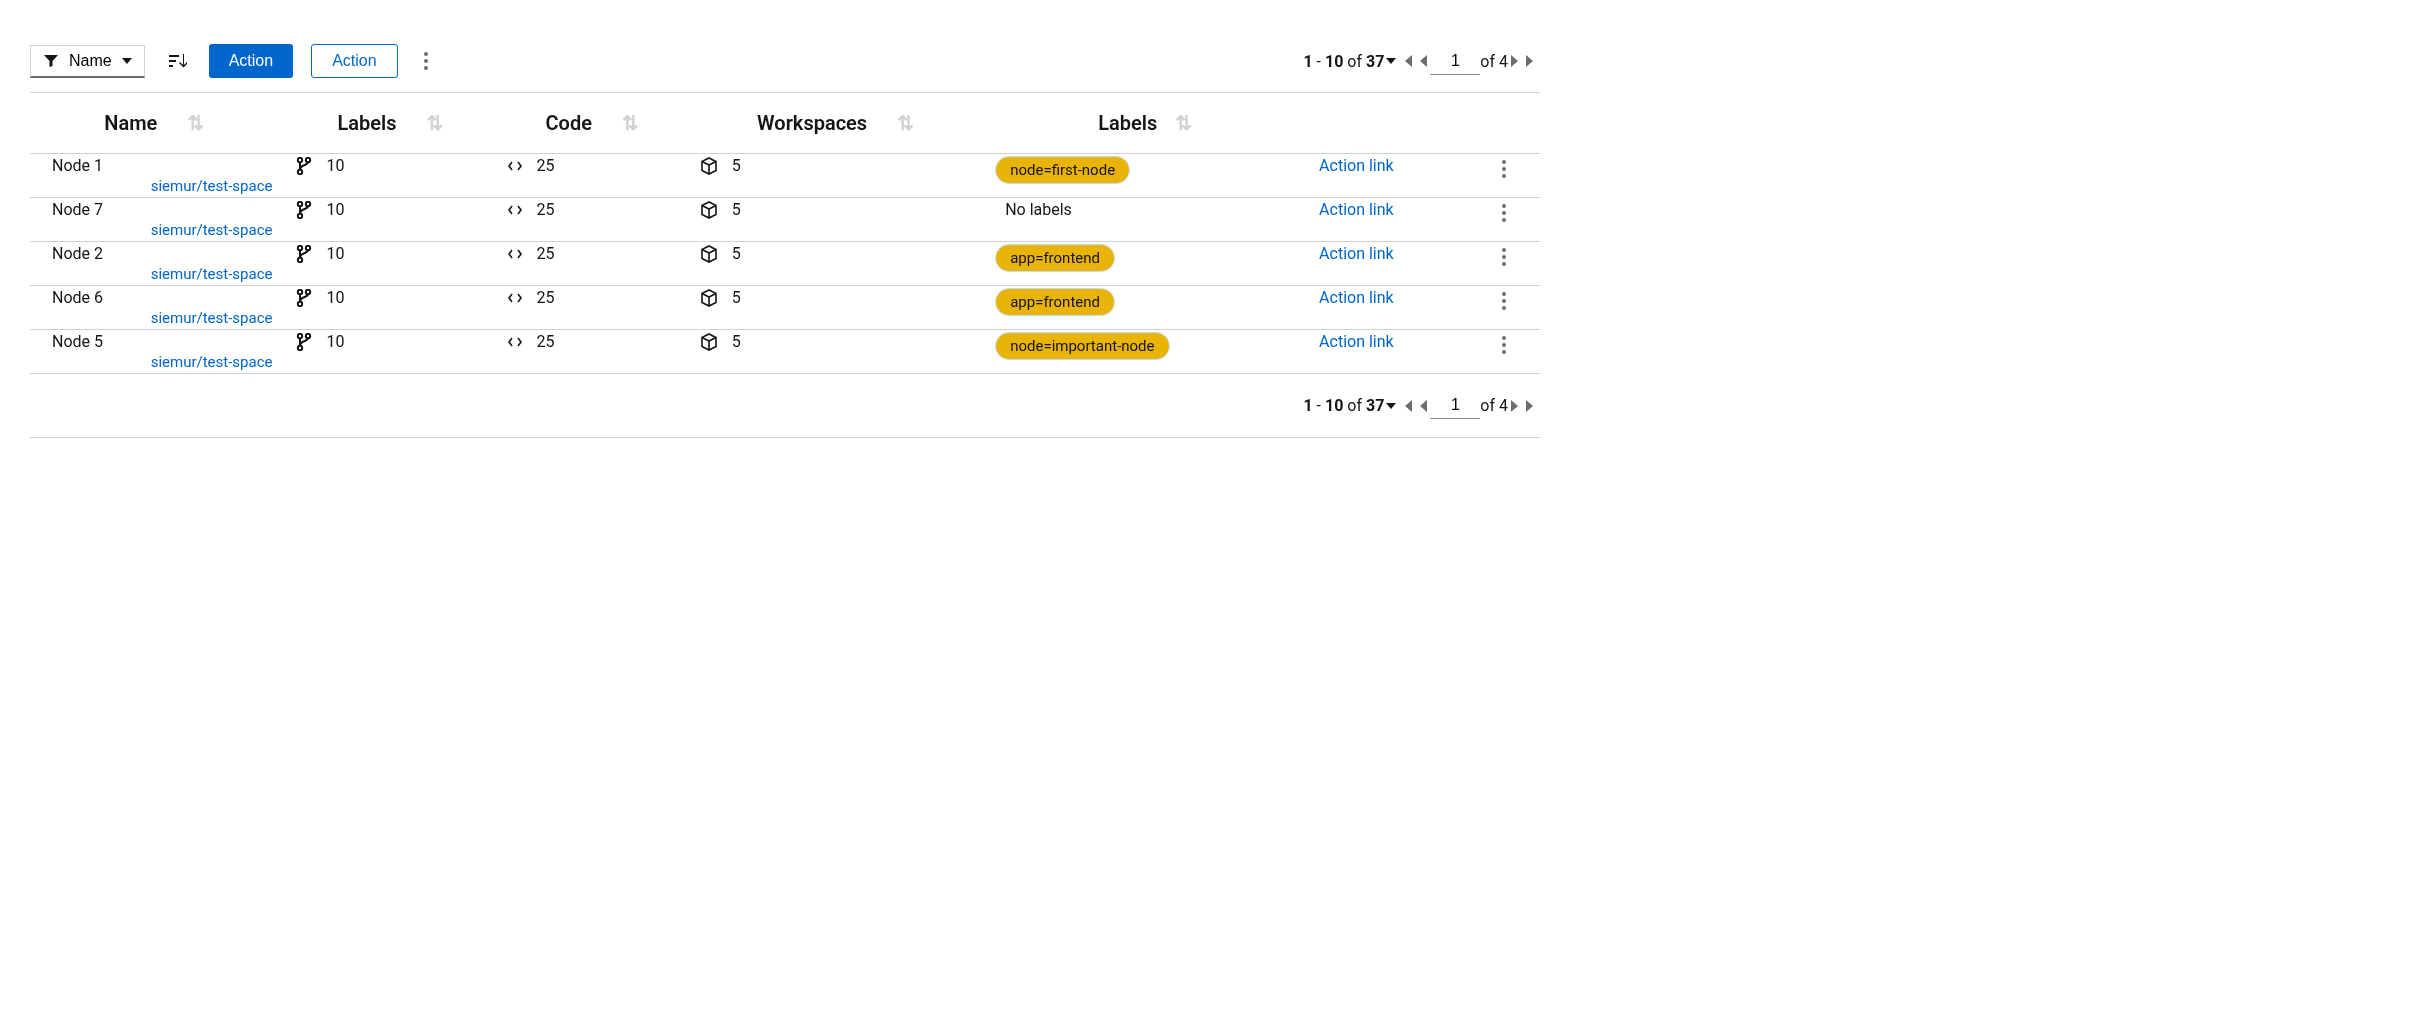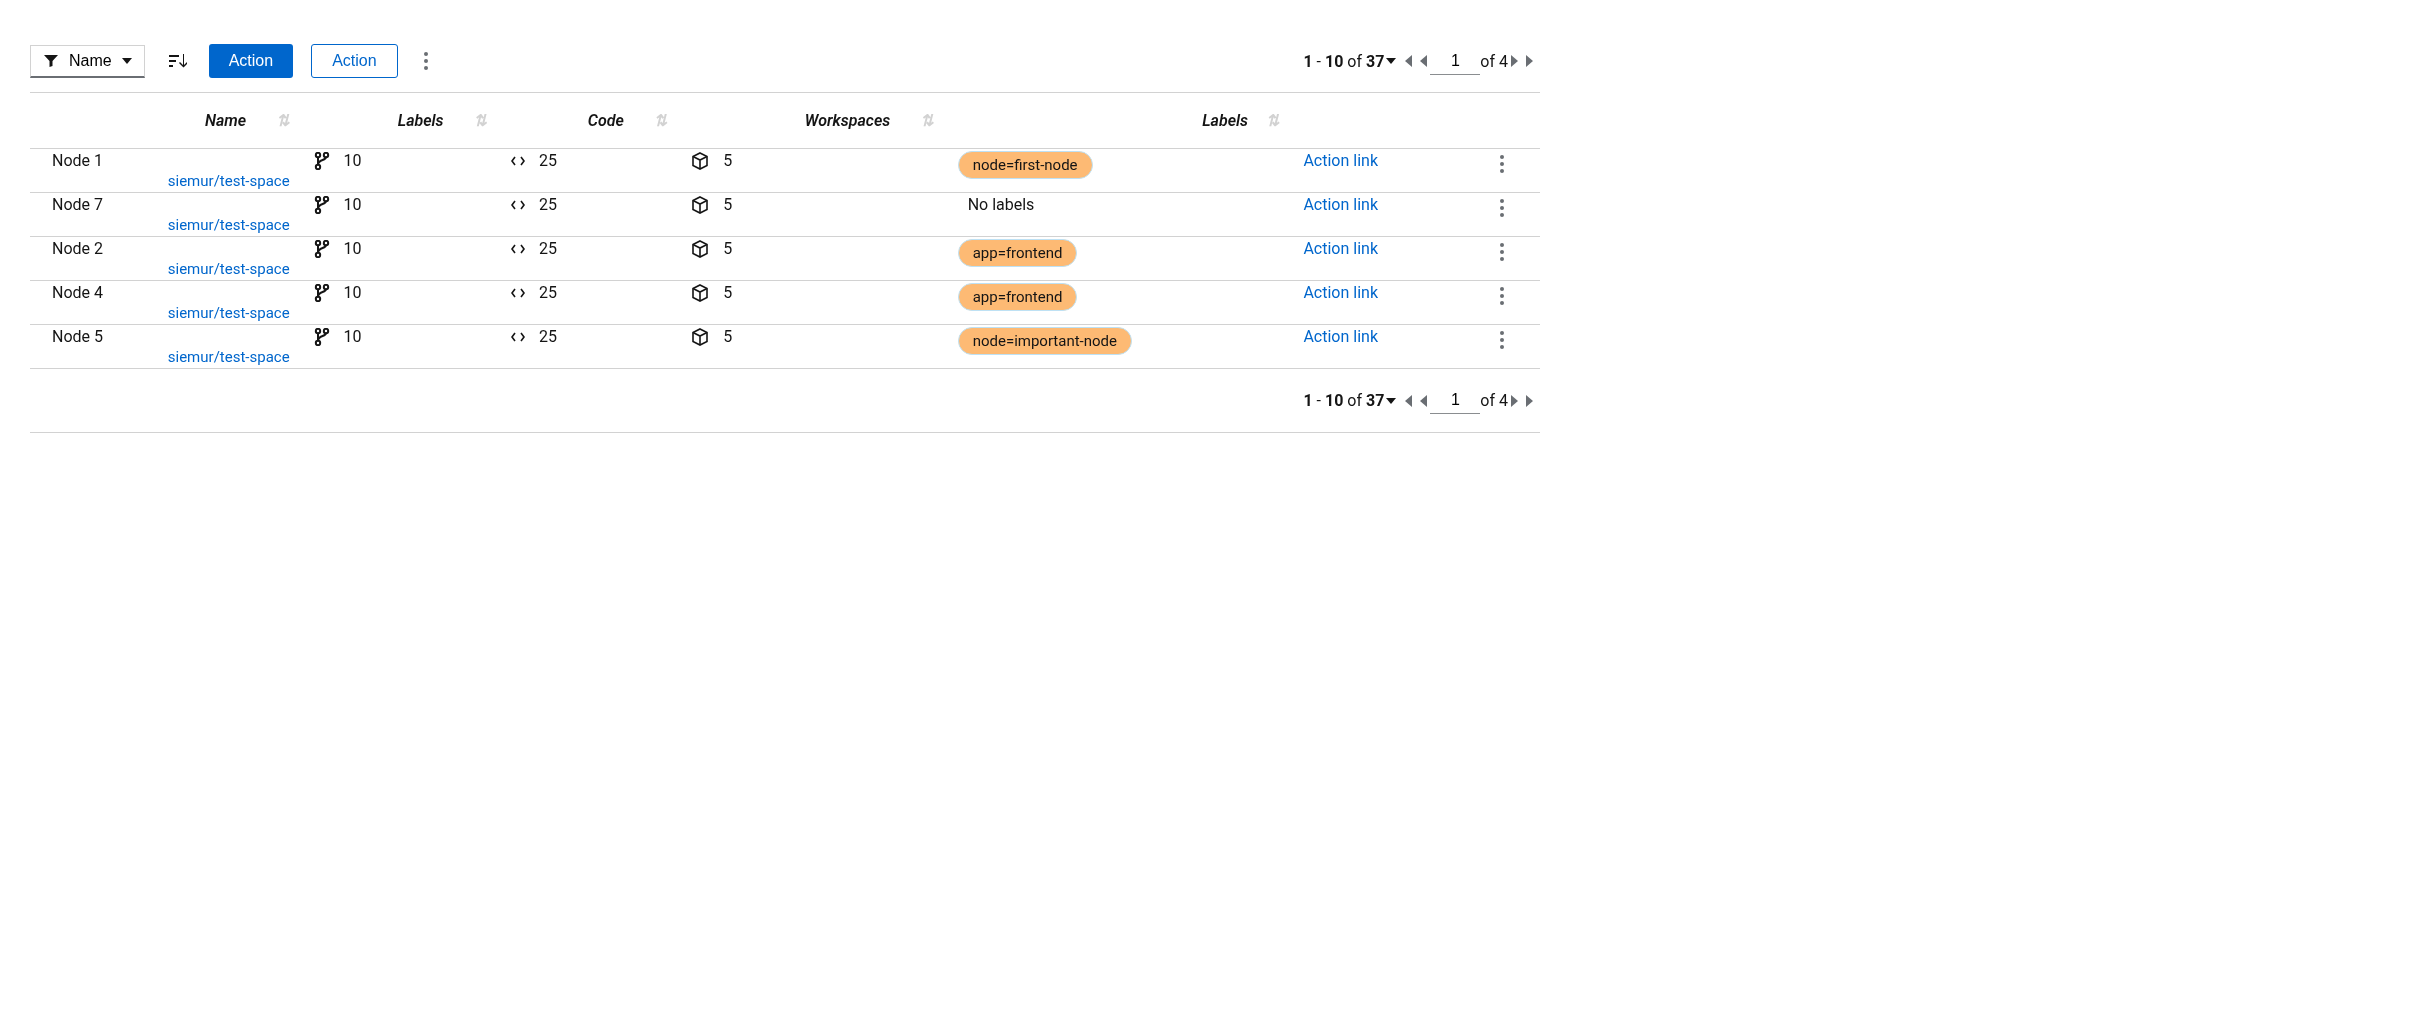--- a/index.html
+++ b/index.html
@@ -36,32 +36,32 @@
   }
   .kebab { background:none; border:none; cursor:pointer; padding:4px 8px; color:#6a6e73; }
   .pagination { display:flex; align-items:center; gap:0; font-size:16px; }
   .page-input {
     width:50px; text-align:center; font-size:16px; padding:4px 2px;
     border:none; border-bottom:1px solid #8a8d90;
   }
   .nav-btn { background:none; border:none; cursor:pointer; color:#6a6e73; padding:2px; font-size:18px; }
   table { width:100%; border-collapse:collapse; }
   thead th {
-    text-align:right; font-weight:600; font-size:16px; padding:18px 12px;
-    border-top:1px solid #d2d2d2; border-bottom:1px solid #d2d2d2;font-style:italic;
+    text-align:center; font-weight:600; font-size:20px; padding:18px 12px;
+    border-top:1px solid #d2d2d2; border-bottom:1px solid #d2d2d2;
   }
   .sort-arrows { color:#d2d2d2; margin-left:30px; display:inline-block; }
   tbody td { padding:2px 12px; border-bottom:1px solid #d2d2d2; vertical-align:top; }
   tbody td.name-cell { padding-left:22px; }
   thead th.name-head { padding-left:6px; }
   .node-name { font-size:16px; }
   .subtext { color:#0066cc; font-size:15px; margin-top:2px; cursor:pointer;text-align:right; }
   .icon-cell { display:flex; align-items:center; gap:14px; }
   .label-chip {
-    display:inline-block; background:#fdba74; border:1px solid #bee1f4;
+    display:inline-block; background:#eab308; border:1px solid #bee1f4;
     border-radius:16px; padding:4px 14px; font-size:15px; color:#151515;
   }
   .action-link { color:#0066cc; cursor:pointer; }
   .row-kebab { text-align:center; }
   .footer-pag {
     display:flex; justify-content:flex-end; padding:18px 0 18px 12px;
     border-bottom:1px solid #d2d2d2;
   }
   svg { display:block; }
 </style>
@@ -292,21 +292,21 @@
           <td><span class="label-chip">app=frontend</span></td>
           <td><span class="action-link">Action link</span></td>
           <td class="row-kebab"><button class="kebab"><svg width="4" height="18" viewBox="0 0 4 18" fill="#6a6e73">
                 <circle cx="2" cy="2" r="2"></circle>
                 <circle cx="2" cy="9" r="2"></circle>
                 <circle cx="2" cy="16" r="2"></circle>
               </svg></button></td>
         </tr>
         <tr>
           <td class="name-cell">
-            <div class="node-name">Node 4</div>
+            <div class="node-name">Node 6</div>
             <div class="subtext">siemur/test-space</div>
           </td>
           <td>
             <div class="icon-cell">
               <span>
                 <svg width="16" height="18" viewBox="0 0 16 18" fill="#151515">
                   <circle cx="4" cy="3" r="2.2" fill="none" stroke="#151515" stroke-width="2"></circle>
                   <circle cx="12" cy="3" r="2.2" fill="none" stroke="#151515" stroke-width="2"></circle>
                   <circle cx="4" cy="15" r="2.2" fill="none" stroke="#151515" stroke-width="2"></circle>
                   <path d="M4 5v8M12 5c0 4-8 2-8 8" fill="none" stroke="#151515" stroke-width="2"></path>

